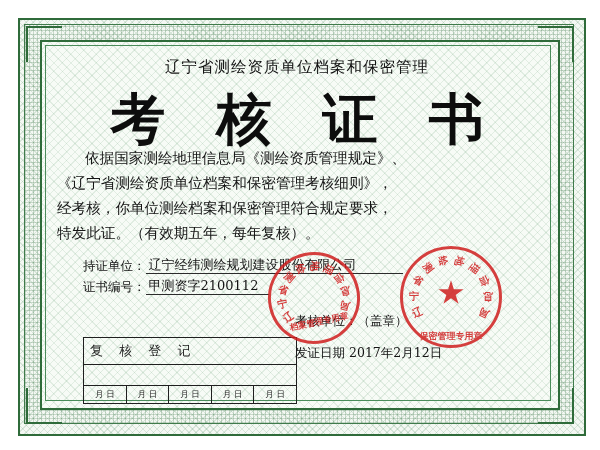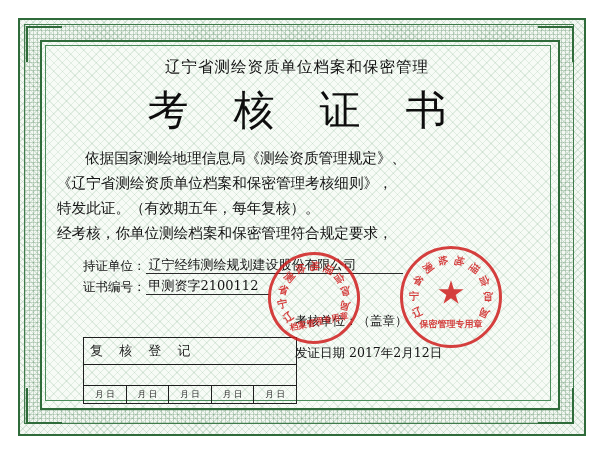--- a/index.html
+++ b/index.html
@@ -53,21 +53,21 @@
     position:absolute;left:45px;top:45px;width:504px;height:354px;
     color:#1c1c1c;
   }
   .head-line{
     position:absolute;left:0;top:12px;width:504px;text-align:center;
     font-size:15.5px;letter-spacing:1px;color:#111;
     font-family:"DejaVu Serif", serif;
   }
   .big-title{
     position:absolute;left:0;top:38px;width:504px;text-align:center;
-    font-size:41px;font-weight:normal;letter-spacing:16px;
+    font-size:55px;font-weight:bold;letter-spacing:16px;
     text-indent:16px;
     color:#0d0d0d;
     font-family:"DejaVu Serif", serif;
   }
   .body-text{
     position:absolute;left:12px;top:100px;width:456px;
     font-size:14.6px;line-height:25px;color:#141414;
     font-family:"DejaVu Serif", serif;
     text-align:justify;
   }
@@ -145,21 +145,21 @@
     transform-origin:0 0;
     white-space:nowrap;
   }
   .star{
     position:absolute;left:50%;top:46%;width:26px;height:26px;
     margin-left:-13px;margin-top:-13px;
     background:#d01f1f;
     clip-path:polygon(50% 0%,61% 35%,98% 35%,68% 57%,79% 91%,50% 70%,21% 91%,32% 57%,2% 35%,39% 35%);
   }
   .seal-sub{
-    position:absolute;left:0;bottom:14px;width:100%;
+    position:absolute;left:0;bottom:2px;width:100%;
     text-align:center;font-size:9px;font-weight:bold;
     font-family:"DejaVu Serif", serif;
   }
   .seal-left .seal-sub{bottom:12px;font-size:8.5px;}
 </style>
 </head>
 <body>
 
 <div class="cert">
 
@@ -175,22 +175,22 @@
 
   <div class="content">
 
     <div class="head-line">辽宁省测绘资质单位档案和保密管理</div>
 
     <div class="big-title">考 核 证 书</div>
 
     <div class="body-text">
       <p class="indent">依据国家测绘地理信息局《测绘资质管理规定》、</p>
       <p>《辽宁省测绘资质单位档案和保密管理考核细则》，</p>
+      <p>经考核，你单位测绘档案和保密管理符合规定要求，</p>
       <p>特发此证。（有效期五年，每年复核）。</p>
-      <p>经考核，你单位测绘档案和保密管理符合规定要求，</p>
     </div>
 
     <div class="fields">
       <div class="field-row">
         <span class="field-label">持证单位：</span>
         <span class="field-value">辽宁经纬测绘规划建设股份有限公司</span>
       </div>
       <div class="field-row">
         <span class="field-label">证书编号：</span>
         <span class="field-value narrow">甲测资字2100112</span>

